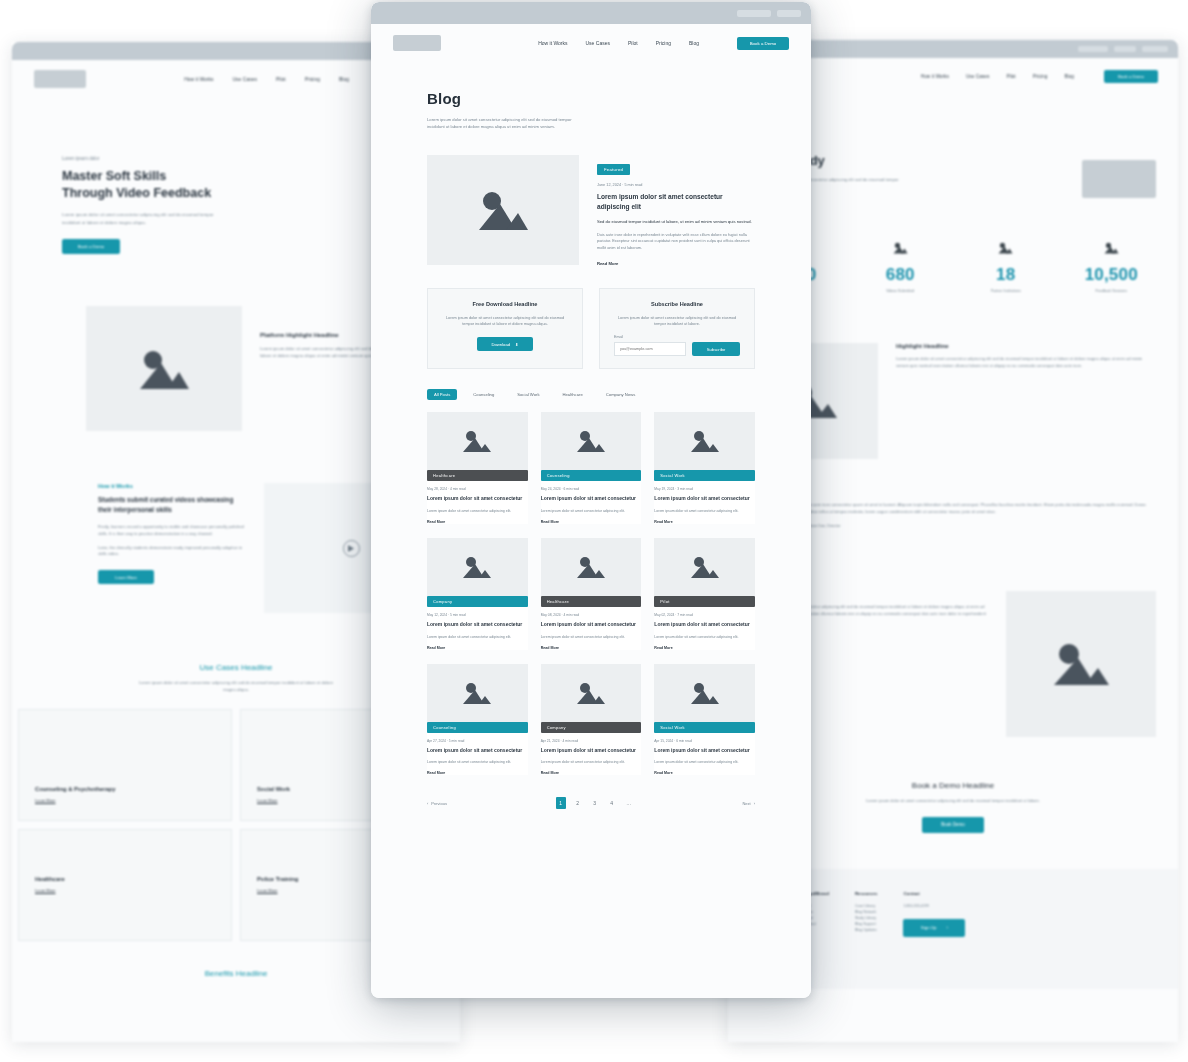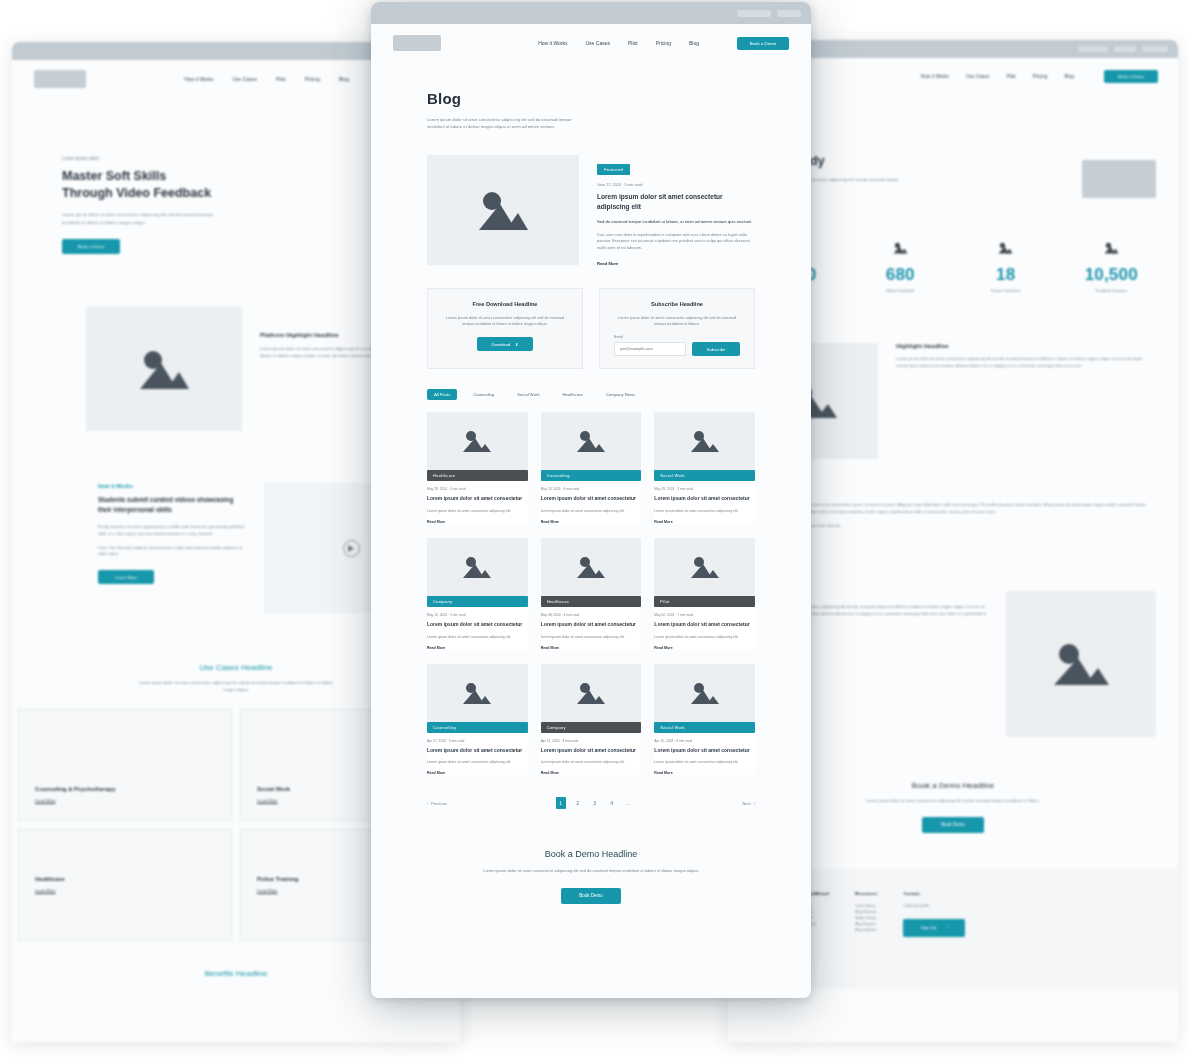--- a/index.html
+++ b/index.html
@@ -580,20 +580,15 @@
         <div class="pg-num">3</div>
         <div class="pg-num">4</div>
         <div class="pg-num">…</div>
       </div>
       <div class="muted" style="font-size:4px;display:flex;align-items:center;gap:3px">
         <span>Next</span>
         <span>›</span>
       </div>
     </div>
 
-    <div style="text-align:center;padding:40px 68px 0">
-      <div style="font-size:9px;color:#2c4a55">Book a Demo Headline</div>
-      <div class="muted" style="font-size:4px;line-height:6.6px;margin:9px 0 13px">Lorem ipsum dolor sit amet consectetur adipiscing elit sed do eiusmod tempor incididunt ut labore et dolore magna aliqua.</div>
-      <button class="btn-teal" style="width:60px;height:16px;font-size:4.5px;margin:0 auto">Book Demo</button>
-    </div>
 
   </div>
 </div>
 
 </body></html>

